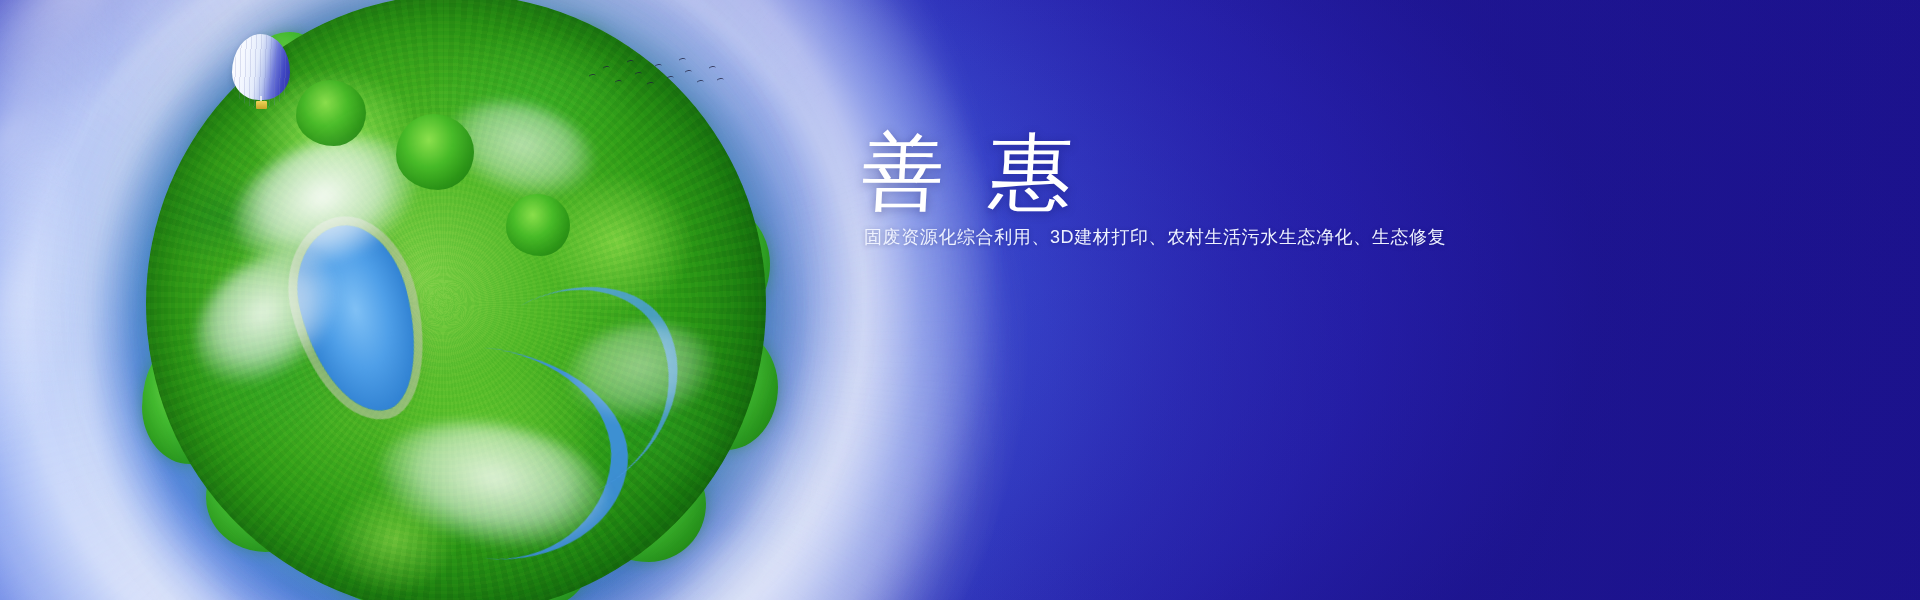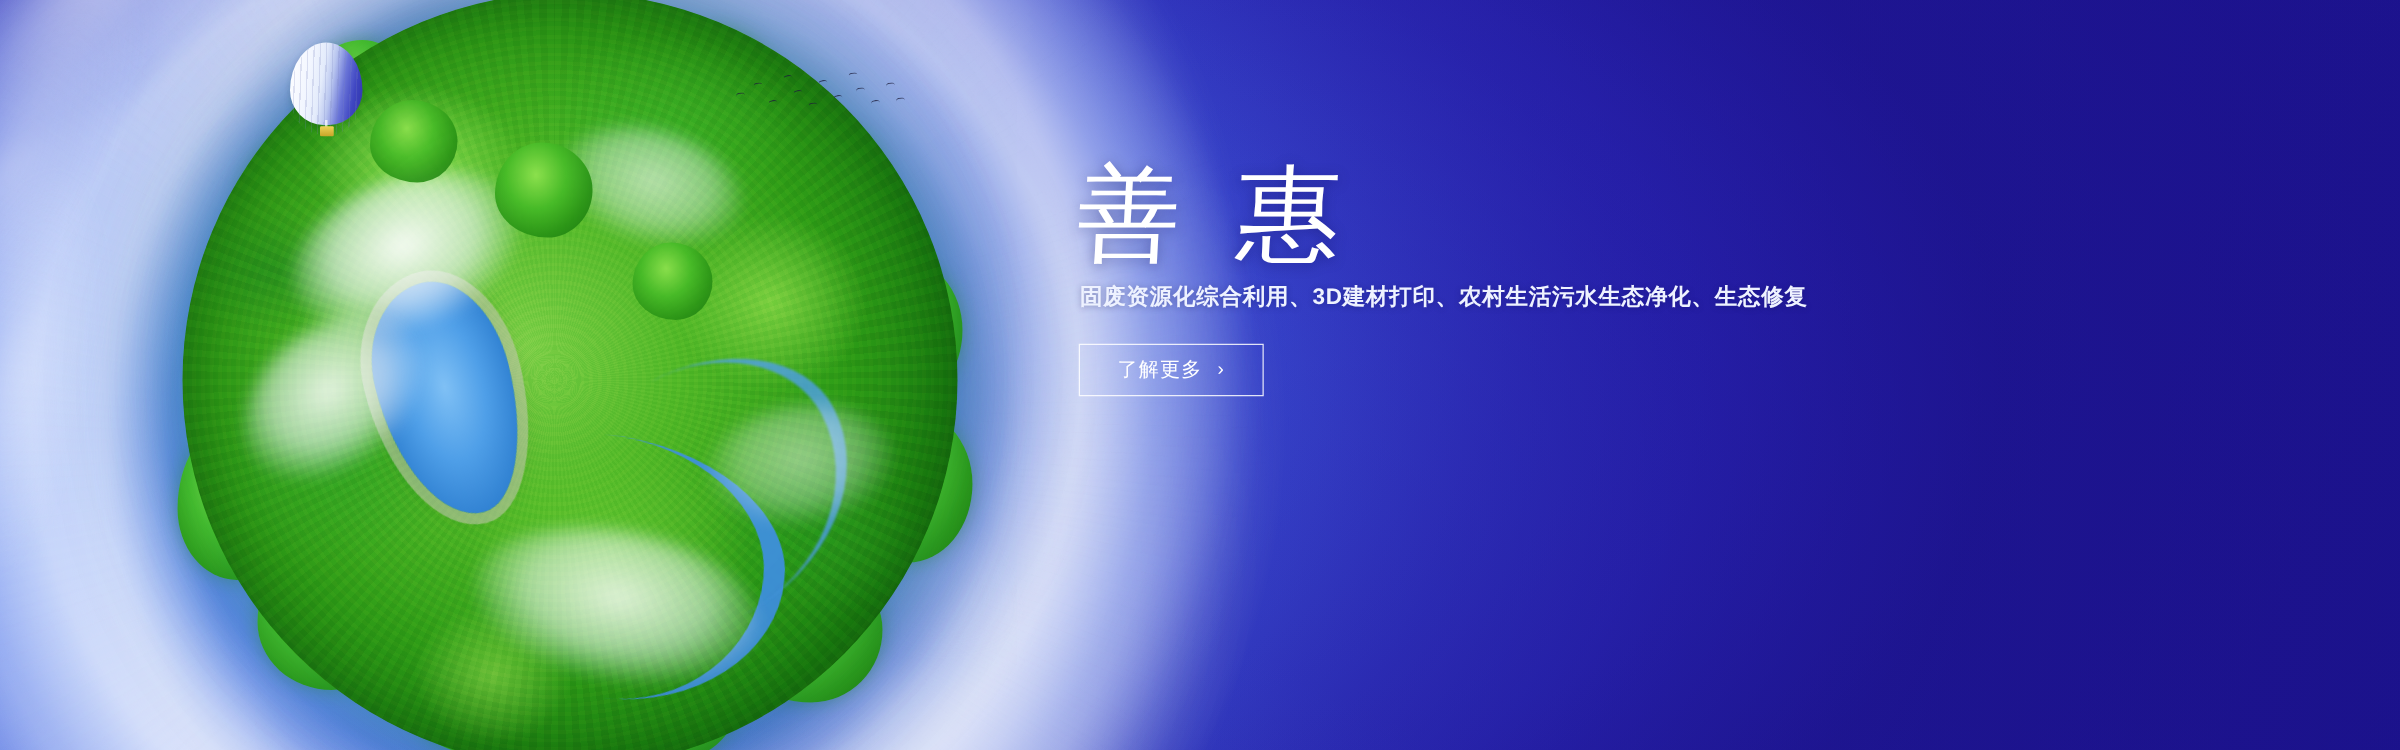--- a/index.html
+++ b/index.html
@@ -330,21 +330,21 @@
     font-weight: 400;
     white-space: nowrap;
     text-shadow: 0 1px 6px rgba(10,10,70,0.30);
   }
 
   .desc {
     margin: 20px 0 0 2px;
     color: #eef2ff;
     font-size: 18px;
     letter-spacing: 0.6px;
-    font-weight: 700;
+    font-weight: 400;
     white-space: nowrap;
     text-shadow: 0 1px 5px rgba(10,10,70,0.30);
   }
 
   .cta {
     display: inline-flex;
     align-items: center;
     justify-content: center;
     gap: 12px;
     margin-top: 26px;
@@ -453,19 +453,15 @@
 
     <div class="headline">
       <span class="hl-big">善</span>
       <span class="hl-gap"></span>
       <span class="hl-big">惠</span>
     </div>
 
 
     <div class="desc">固废资源化综合利用、3D建材打印、农村生活污水生态净化、生态修复</div>
 
-    <button class="cta">
-      <span>了解更多</span>
-      <span class="cta-arrow">›</span>
-    </button>
 
   </div>
 </div>
 
 </body></html>

